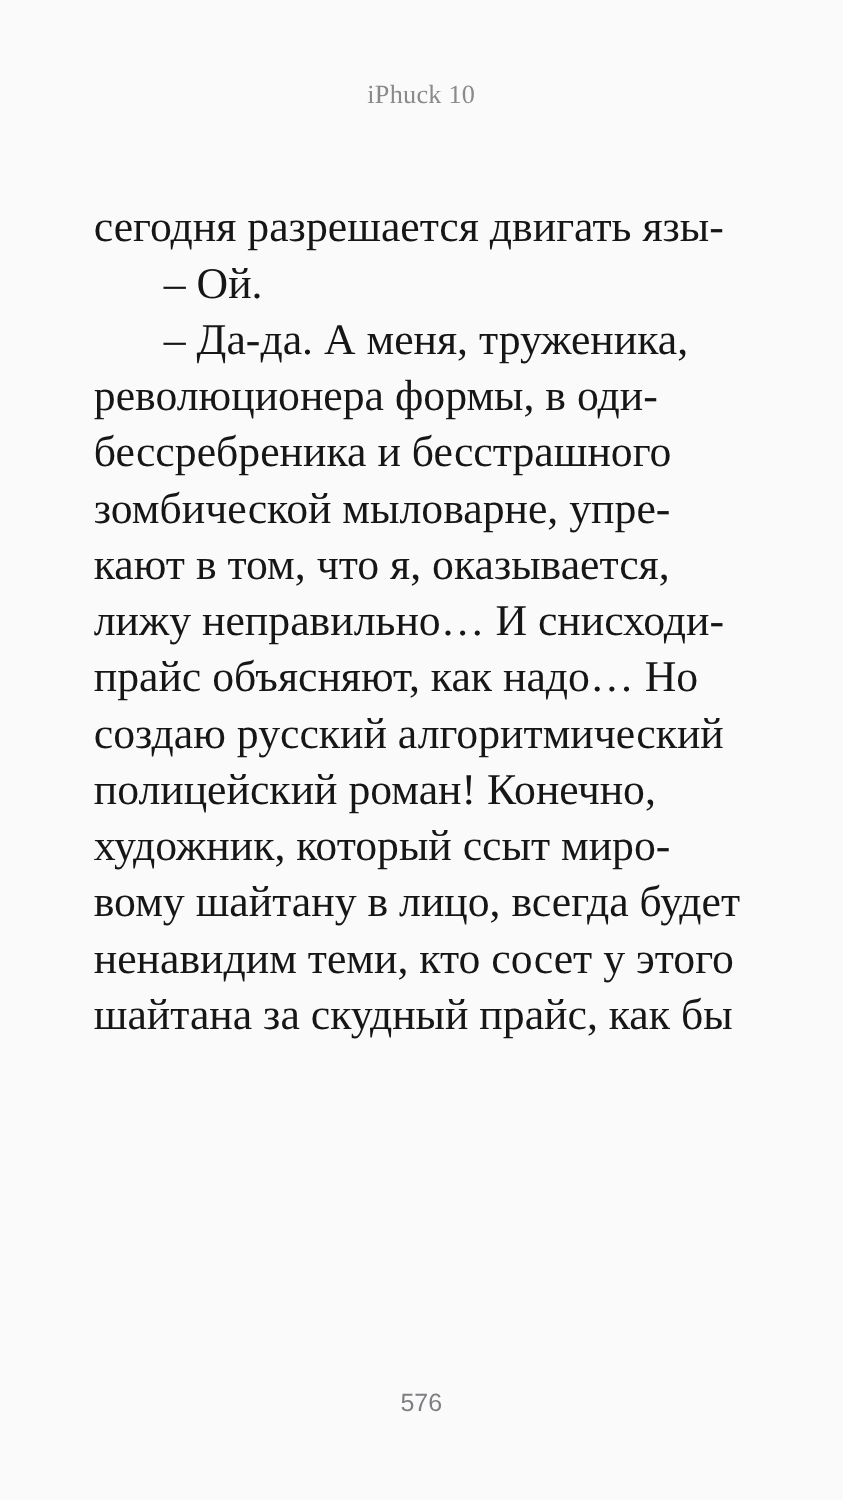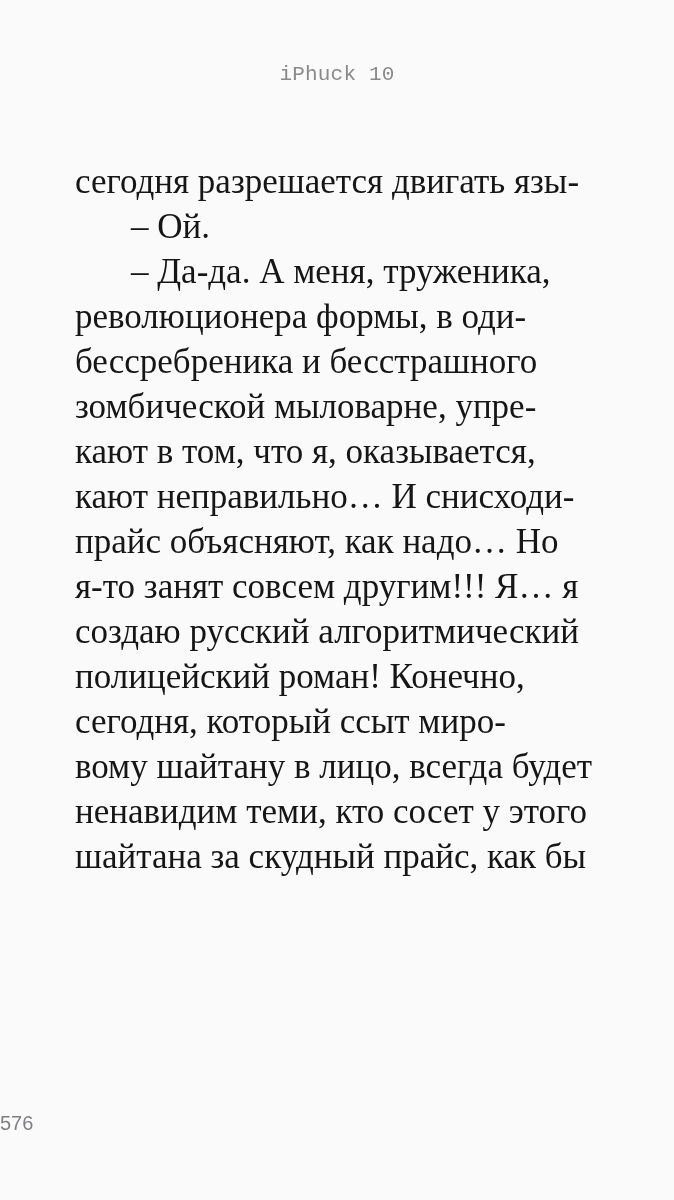--- a/index.html
+++ b/index.html
@@ -13,21 +13,21 @@
     background: #fafafa;
     overflow: hidden;
     font-family: "Liberation Serif", serif;
   }
   .reader-header {
     position: absolute;
     top: 63px;
     left: 0;
     right: 0;
     text-align: center;
-    font-family: Liberation Mono, monospace;
+    font-family: Liberation Serif, serif;
     font-size: 21px;
     font-weight: 500;
     color: #8a8a8a;
     letter-spacing: 0.2px;
   }
   .page-text {
     position: absolute;
     top: 159px;
     left: 75px;
     right: 30px;
@@ -39,21 +39,21 @@
     white-space: nowrap;
   }
   .line.indent {
     padding-left: 56px;
   }
   .reader-footer {
     position: absolute;
     top: 1112px;
     left: 0;
     right: 0;
-    text-align: left;
+    text-align: center;
     font-family: "Liberation Sans", sans-serif;
     font-size: 20px;
     font-weight: 400;
     color: #7f7f83;
   }
 </style>
 </head>
 <body>
 
 <div class="page">
@@ -63,26 +63,25 @@
   </header>
 
   <main class="page-text">
       <div class="line">сегодня разрешается двигать язы-</div>
       <div class="line indent">– Ой.</div>
       <div class="line indent">– Да-да. А меня, труженика,</div>
       <div class="line">революционера формы, в оди-</div>
       <div class="line">бессребреника и бесстрашного</div>
       <div class="line">зомбической мыловарне, упре-</div>
       <div class="line">кают в том, что я, оказывается,</div>
-      <div class="line">кают неправильно… И снисходи-</div>
+      <div class="line">лижу неправильно… И снисходи-</div>
       <div class="line">прайс объясняют, как надо… Но</div>
-      <div class="line">я-то занят совсем другим!!! Я… я</div>
       <div class="line">создаю русский алгоритмический</div>
       <div class="line">полицейский роман! Конечно,</div>
-      <div class="line">сегодня, который ссыт миро-</div>
+      <div class="line">художник, который ссыт миро-</div>
       <div class="line">вому шайтану в лицо, всегда будет</div>
       <div class="line">ненавидим теми, кто сосет у этого</div>
       <div class="line">шайтана за скудный прайс, как бы</div>
     </main>
 
   <footer class="reader-footer">
     <span>576</span>
   </footer>
 
 </div>

